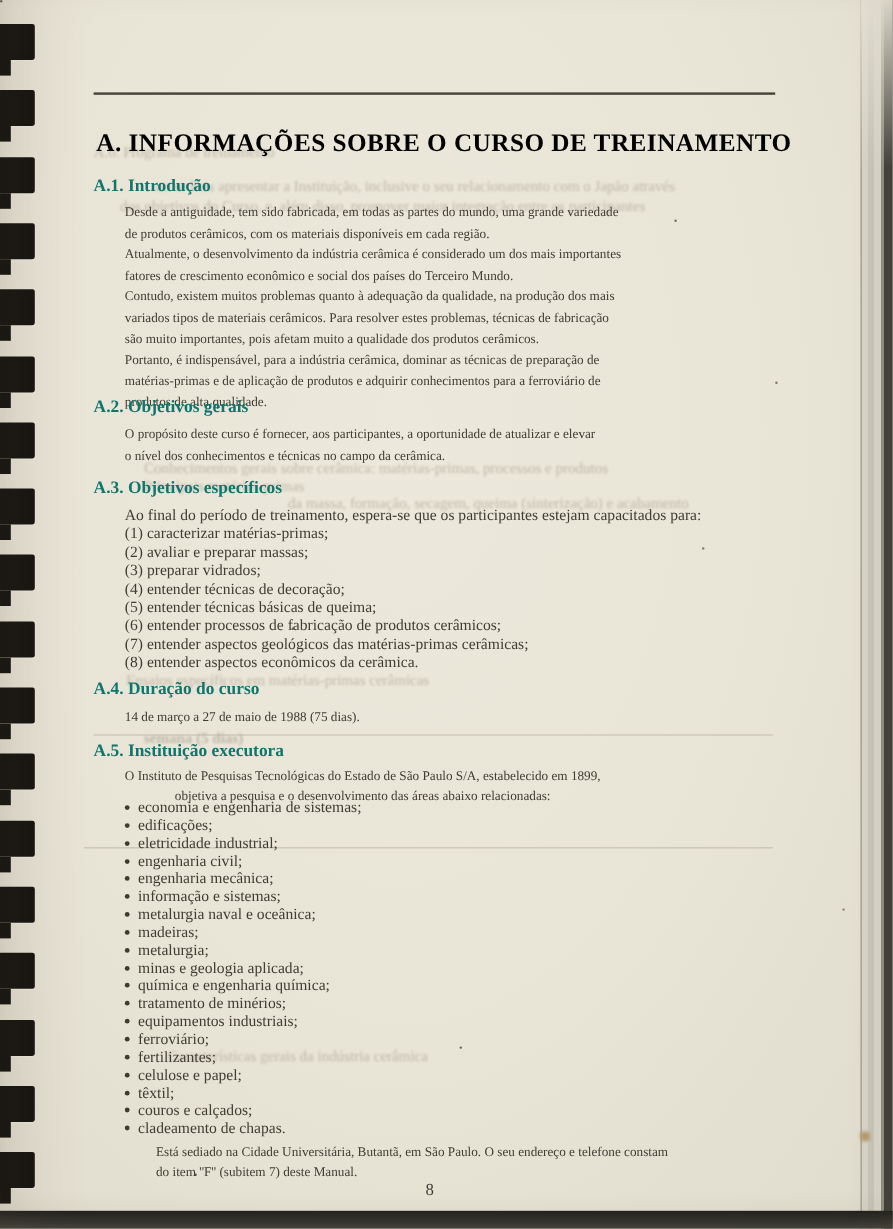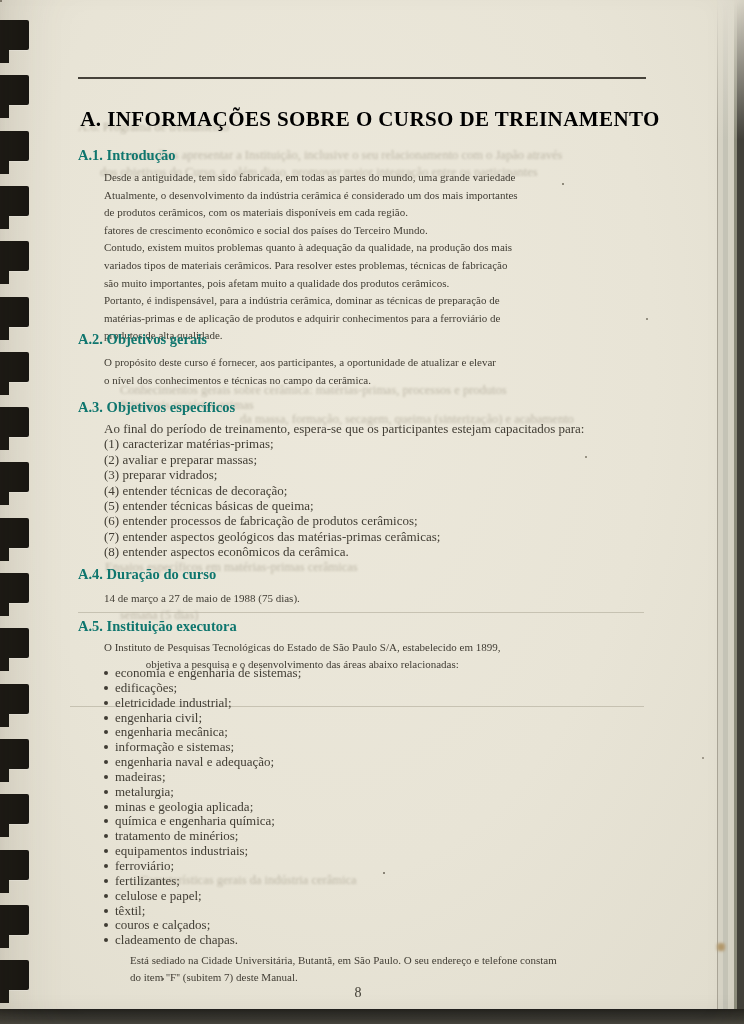--- a/index.html
+++ b/index.html
@@ -54,21 +54,21 @@
 <body>
 
 <div class="ghost-layer">
     <div class="ghost-line" style="left: 78px; top: 120px;">A.6. Programa de treinamento</div>
     <div class="ghost-line" style="left: 130px; top: 148px;">ao se lhes apresentar a Instituição, inclusive o seu relacionamento com o Japão através</div>
     <div class="ghost-line" style="left: 100px; top: 165px;">dos objetivos do Curso, e, além disso, promover maior integração entre os participantes</div>
     <div class="ghost-line" style="left: 120px; top: 383px;">Conhecimentos gerais sobre cerâmica: matérias-primas, processos e produtos</div>
     <div class="ghost-line" style="left: 120px; top: 398px;">Principais matérias-primas</div>
     <div class="ghost-line" style="left: 240px; top: 412px;">da massa, formação, secagem, queima (sinterização) e acabamento</div>
     <div class="ghost-line" style="left: 105px; top: 560px;">Ensaios específicos em matérias-primas cerâmicas</div>
-    <div class="ghost-line" style="left: 120px; top: 608px;">semana (5 dias)</div>
+    <div class="ghost-line" style="left: 120px; top: 608px; font-weight: bold;">semana (5 dias)</div>
     <div class="ghost-line" style="left: 140px; top: 873px;">Características gerais da indústria cerâmica</div>
     <div class="ghost-rule" style="left: 78px; top: 612px; width: 566px;"></div>
     <div class="ghost-rule" style="left: 70px; top: 706px; width: 574px;"></div>
   </div>
 <div class="top-rule"></div>
 <div class="binding">
     <div class="tooth" style="top: 20px;"></div>
     <div class="tooth" style="top: 75.3px;"></div>
     <div class="tooth" style="top: 130.6px;"></div>
     <div class="tooth" style="top: 185.9px;"></div>
@@ -90,22 +90,22 @@
 <div class="right-edge"></div>
 <div class="bottom-band"></div>
 <div class="specks"></div>
 <div class="page-vignette"></div>
 
 <h1 class="title">A. INFORMAÇÕES SOBRE O CURSO DE TREINAMENTO</h1>
 
 <h2 class="sec-head" id="a1-head">A.1. Introdução</h2>
 <div class="sec-body" id="a1-body">
     <div class="line">Desde a antiguidade, tem sido fabricada, em todas as partes do mundo, uma grande variedade</div>
+    <div class="line">de produtos cerâmicos, com os materiais disponíveis em cada região.</div>
     <div class="line">Atualmente, o desenvolvimento da indústria cerâmica é considerado um dos mais importantes</div>
-    <div class="line">de produtos cerâmicos, com os materiais disponíveis em cada região.</div>
     <div class="line">fatores de crescimento econômico e social dos países do Terceiro Mundo.</div>
     <div class="line">Contudo, existem muitos problemas quanto à adequação da qualidade, na produção dos mais</div>
     <div class="line">variados tipos de materiais cerâmicos. Para resolver estes problemas, técnicas de fabricação</div>
     <div class="line">são muito importantes, pois afetam muito a qualidade dos produtos cerâmicos.</div>
     <div class="line">Portanto, é indispensável, para a indústria cerâmica, dominar as técnicas de preparação de</div>
     <div class="line">matérias-primas e de aplicação de produtos e adquirir conhecimentos para a ferroviário de</div>
     <div class="line">produtos de alta qualidade.</div>
   </div>
 
 <h2 class="sec-head" id="a2-head">A.2. Objetivos gerais</h2>
@@ -137,21 +137,21 @@
     <div class="line">O Instituto de Pesquisas Tecnológicas do Estado de São Paulo S/A, estabelecido em 1899,</div>
     <div class="line">objetiva a pesquisa e o desenvolvimento das áreas abaixo relacionadas:</div>
   </div>
 <div class="sec-body bullets" id="a5-bullets">
     <div class="line">economia e engenharia de sistemas;</div>
     <div class="line">edificações;</div>
     <div class="line">eletricidade industrial;</div>
     <div class="line">engenharia civil;</div>
     <div class="line">engenharia mecânica;</div>
     <div class="line">informação e sistemas;</div>
-    <div class="line">engenharia naval e adequação;</div>
+    <div class="line">metalurgia naval e oceânica;</div>
     <div class="line">madeiras;</div>
     <div class="line">metalurgia;</div>
     <div class="line">minas e geologia aplicada;</div>
     <div class="line">química e engenharia química;</div>
     <div class="line">tratamento de minérios;</div>
     <div class="line">equipamentos industriais;</div>
     <div class="line">ferroviário;</div>
     <div class="line">fertilizantes;</div>
     <div class="line">celulose e papel;</div>
     <div class="line">têxtil;</div>

